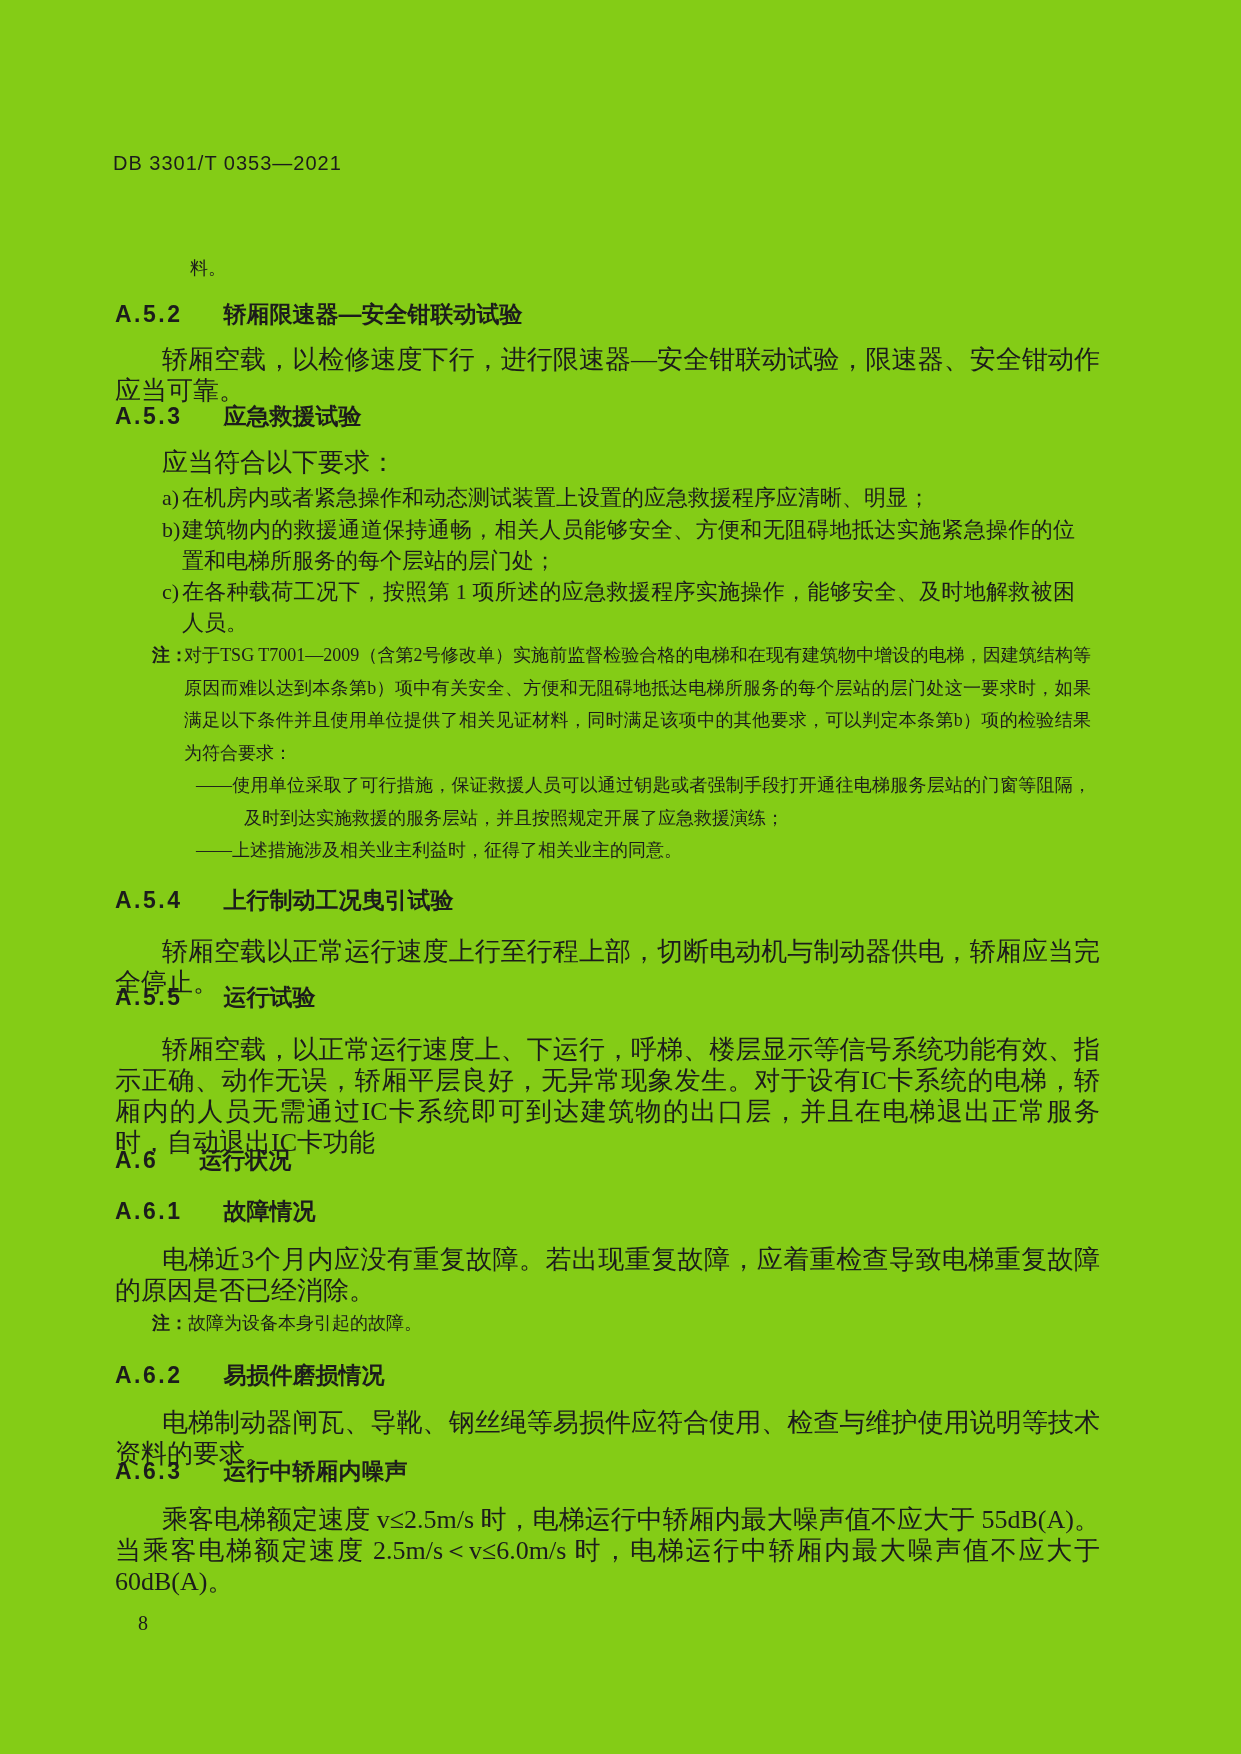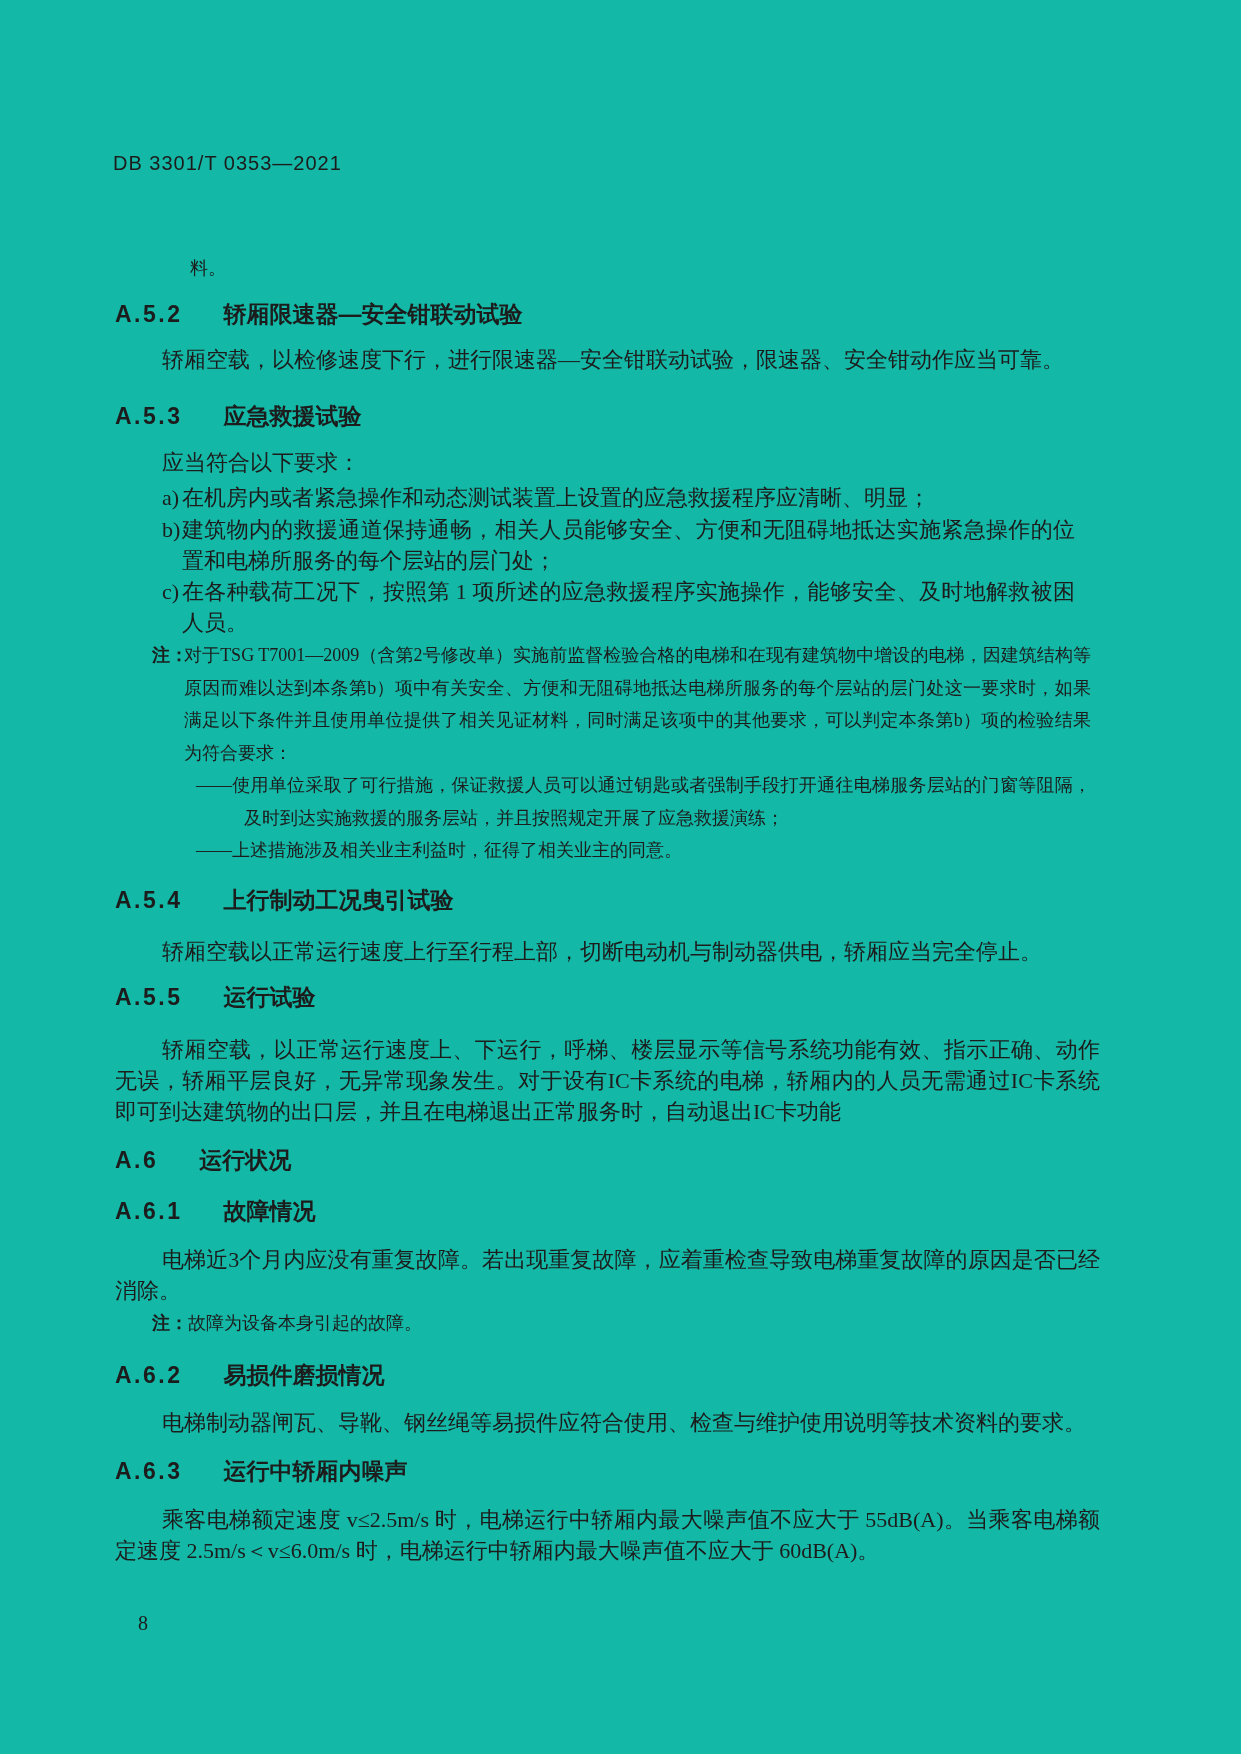--- a/index.html
+++ b/index.html
@@ -1,20 +1,20 @@
 <!DOCTYPE html>
 <html lang="zh"><head>
 <meta charset="utf-8">
 <style>
   html,body{margin:0;padding:0;background:#e8e8e8;}
   .page{
     position:relative;
     width:1241px;height:1754px;
     margin:0 auto;
-    background:#14b8a6;
+    background:#84cc16;
     color:#1c1c1c;
     font-family:"Liberation Serif","DejaVu Serif",serif;
     overflow:hidden;
   }
   .abs{position:absolute;}
   
   .doc-code{
     left:113px;top:151px;
     font-family:"Liberation Sans","DejaVu Sans",sans-serif;
     font-size:20px;line-height:1.2;letter-spacing:1px;
@@ -31,21 +31,21 @@
     font-family:"Liberation Sans","DejaVu Sans",sans-serif;
     font-weight:700;
     font-size:23px;line-height:1.2;
     white-space:nowrap;
     display:flex;column-gap:41px;
   }
   .hnum{letter-spacing:2.5px;}
   
   .para{
     left:115px;width:985px;
-    font-size:22px;line-height:31px;
+    font-size:26px;line-height:31px;
     text-align:justify;
     text-indent:47px;
   }
   
   .list-item{
     left:162px;width:938px;
     font-size:22px;line-height:31px;
   }
   .list-item .marker{position:absolute;left:0;top:0;}
   .list-item .itext{margin-left:20px;width:893px;text-align:justify;}

